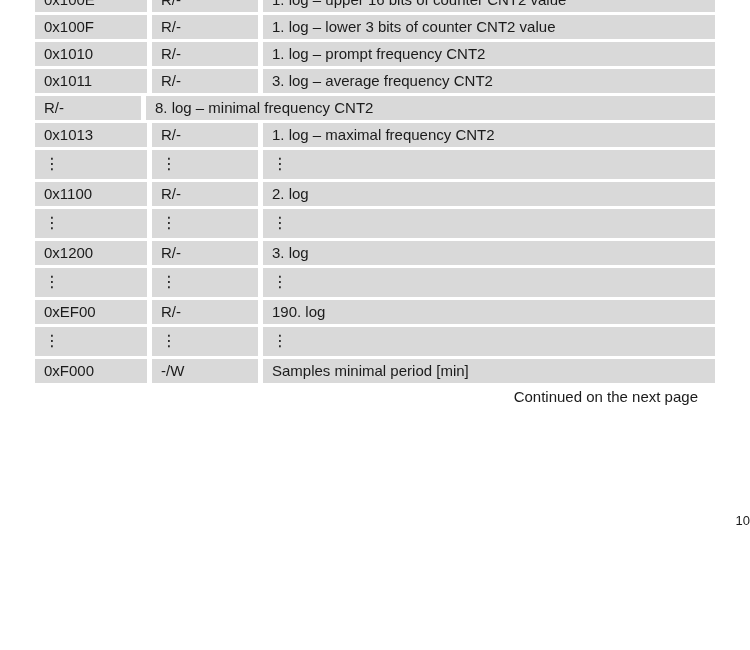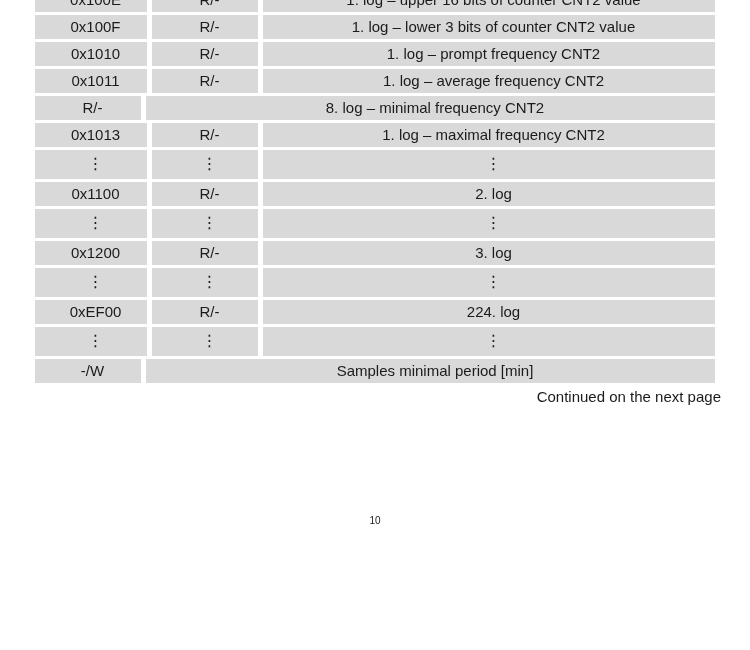--- a/index.html
+++ b/index.html
@@ -17,21 +17,20 @@
   }
   .register-table {
     position: absolute;
     left: 35px;
     top: -12px;
     width: 680px;
   }
   .row {
     display: flex;
     margin-bottom: 3px;
-    text-align: center;
   }
   .cell {
     background: #d9d9d9;
     height: 24px;
     line-height: 24px;
     padding-left: 9px;
     box-sizing: border-box;
     font-size: 15px;
     white-space: nowrap;
     overflow: hidden;
@@ -49,31 +48,31 @@
   }
   .row-ellipsis .cell {
     height: 29px;
     line-height: 27px;
     font-size: 16px;
     font-family: "DejaVu Sans", sans-serif;
   }
   .continued-note {
     position: absolute;
     top: 388px;
-    right: 29px;
+    right: 52px;
     font-size: 15px;
     line-height: 18px;
   }
   .page-number {
     position: absolute;
     top: 512px;
     left: 0;
     width: 100%;
-    text-align: center;
-    font-size: 10px;
+    text-align: right;
+    font-size: 13px;
     line-height: 18px;
   }
 </style>
 </head>
 <body>
 
 <div class="register-table">
     <div class="row">
       <div class="cell c-addr">0x100E</div>
       <div class="cell c-access">R/-</div>
@@ -85,21 +84,21 @@
       <div class="cell c-desc">1. log – lower 3 bits of counter CNT2 value</div>
     </div>
     <div class="row">
       <div class="cell c-addr">0x1010</div>
       <div class="cell c-access">R/-</div>
       <div class="cell c-desc">1. log – prompt frequency CNT2</div>
     </div>
     <div class="row">
       <div class="cell c-addr">0x1011</div>
       <div class="cell c-access">R/-</div>
-      <div class="cell c-desc">1. log – average frequency CNT2</div>
+      <div class="cell c-desc">3. log – average frequency CNT2</div>
     </div>
     <div class="row">
       <div class="cell c-access">R/-</div>
       <div class="cell c-desc">8. log – minimal frequency CNT2</div>
     </div>
     <div class="row">
       <div class="cell c-addr">0x1013</div>
       <div class="cell c-access">R/-</div>
       <div class="cell c-desc">1. log – maximal frequency CNT2</div>
     </div>
@@ -124,28 +123,29 @@
       <div class="cell c-desc">3. log</div>
     </div>
     <div class="row row-ellipsis">
       <div class="cell c-addr">⋮</div>
       <div class="cell c-access">⋮</div>
       <div class="cell c-desc">⋮</div>
     </div>
     <div class="row">
       <div class="cell c-addr">0xEF00</div>
       <div class="cell c-access">R/-</div>
-      <div class="cell c-desc">224. log</div>
+      <div class="cell c-desc">190. log</div>
     </div>
     <div class="row row-ellipsis">
       <div class="cell c-addr">⋮</div>
       <div class="cell c-access">⋮</div>
       <div class="cell c-desc">⋮</div>
     </div>
     <div class="row">
+      <div class="cell c-addr">0xF000</div>
       <div class="cell c-access">-/W</div>
       <div class="cell c-desc">Samples minimal period [min]</div>
     </div>
   </div>
 
 <div class="continued-note">Continued on the next page</div>
 
 <div class="page-number">10</div>
 
 </body></html>

